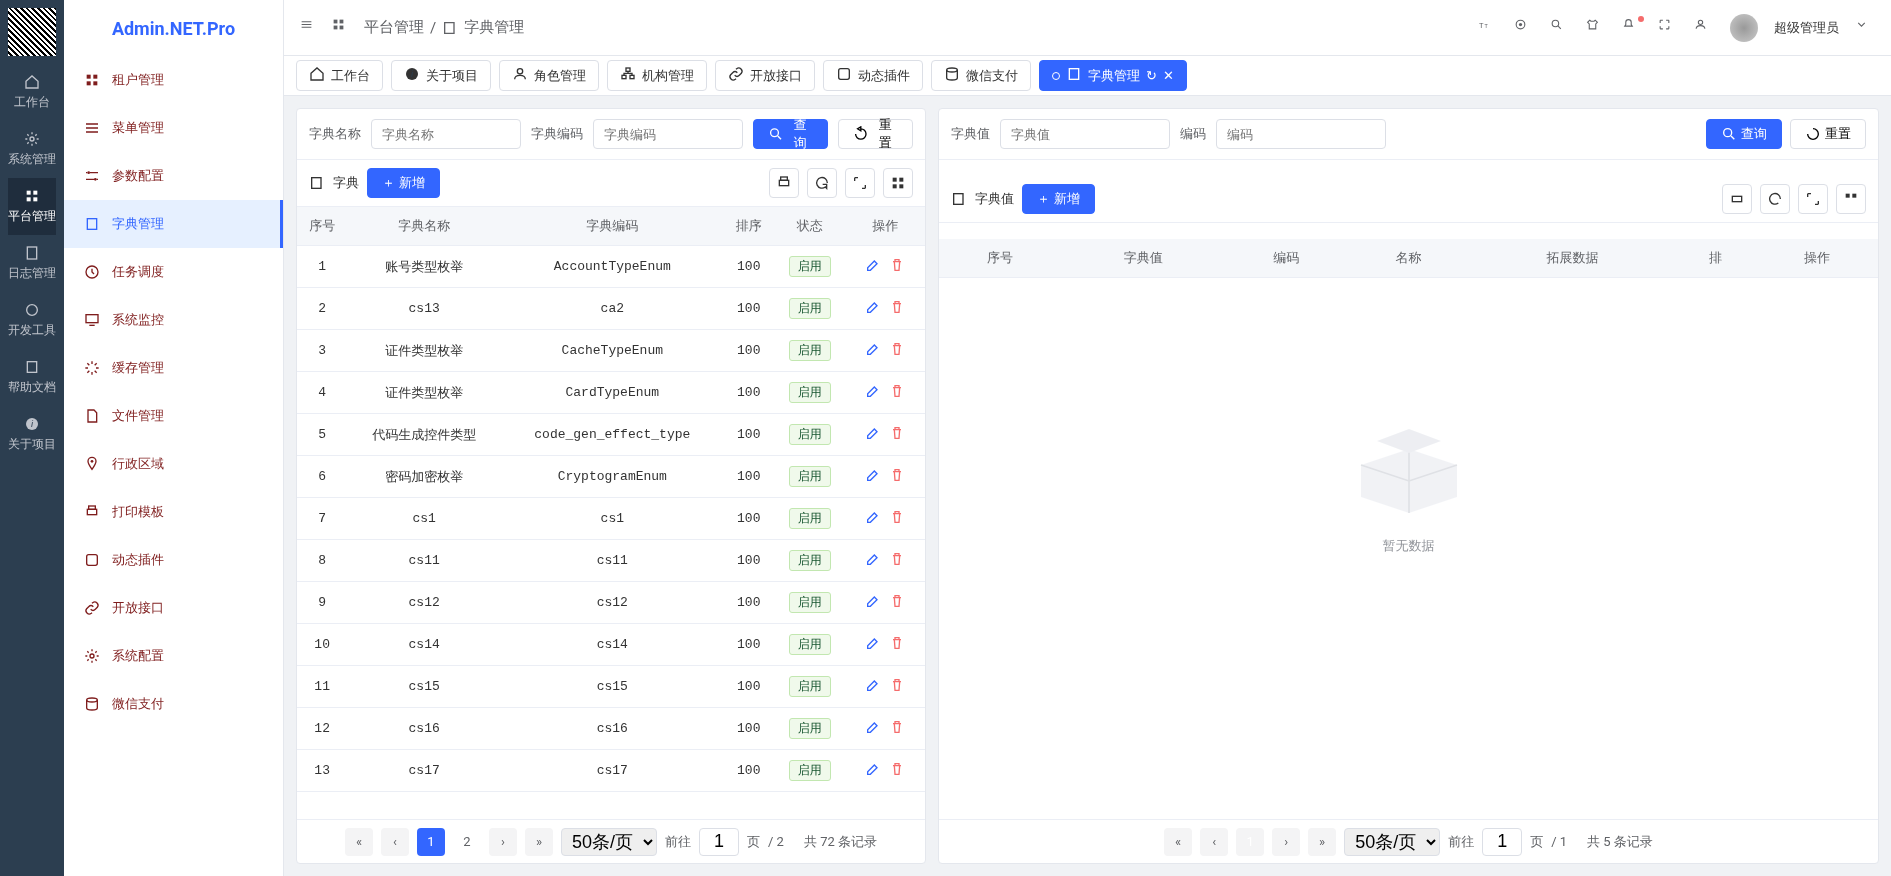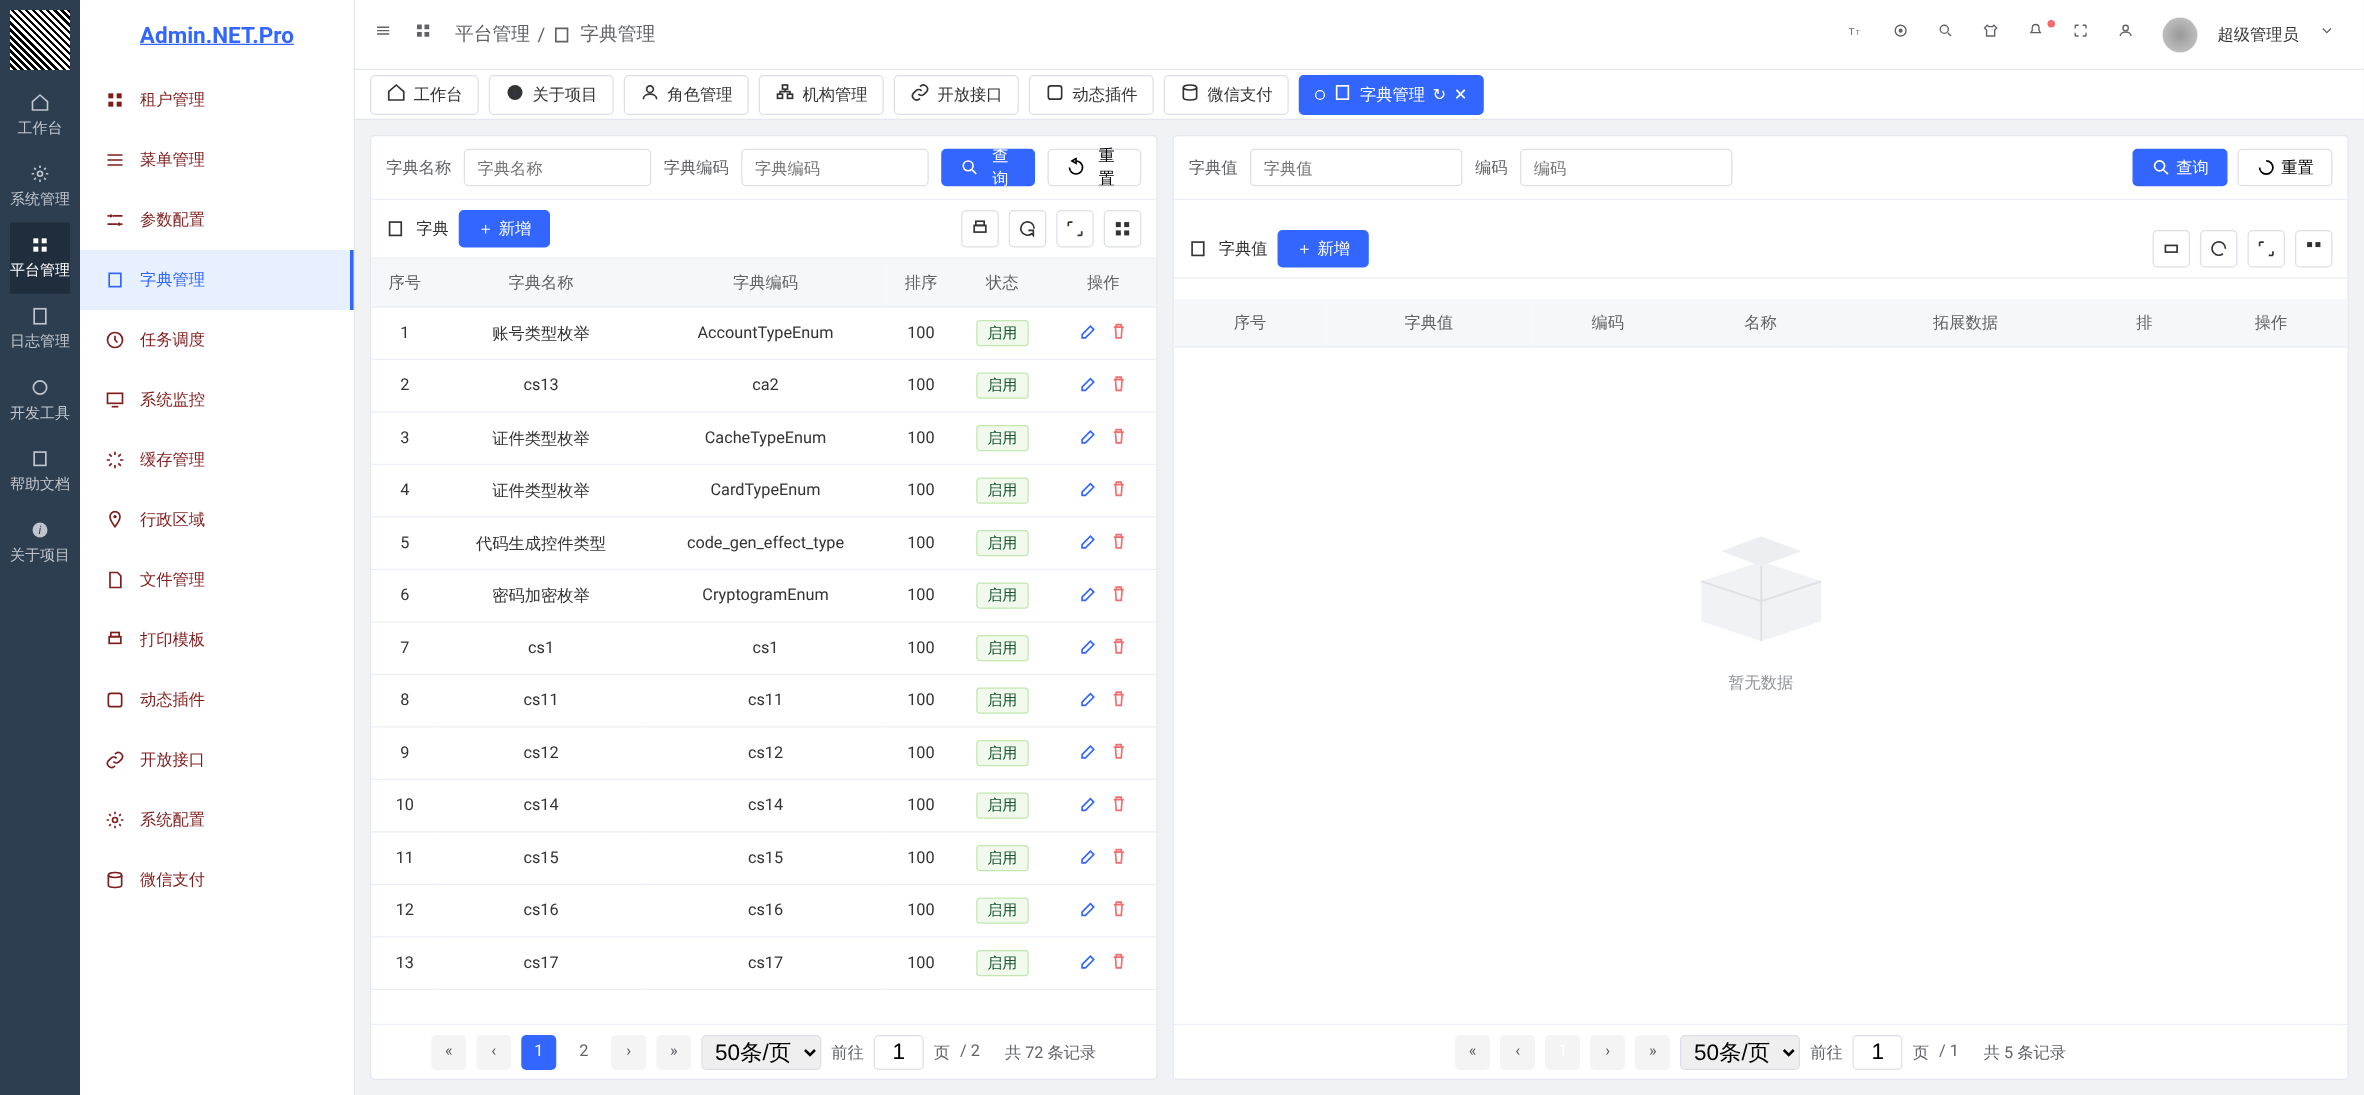--- a/index.html
+++ b/index.html
@@ -8,21 +8,21 @@
 
 
 .nav-narrow { width: 64px; background: #2c3e50; color: #fff; display: flex; flex-direction: column; align-items: center; padding-top: 8px; }
 .qr { width: 48px; height: 48px; background: repeating-linear-gradient(45deg,#fff,#fff 2px,#000 2px,#000 4px); margin-bottom: 8px; }
 .nav-item { width: 100%; text-align: center; padding: 10px 0; font-size: 12px; color: #c0c4cc; cursor: pointer; }
 .nav-item.active { background: #1f2d3d; color: #fff; }
 .nav-item svg { display: block; margin: 0 auto 4px; }
 
 
 .sidebar { width: 220px; background: #fff; border-right: 1px solid #e4e7ed; overflow-y: auto; }
-.logo { height: 56px; display: flex; align-items: center; justify-content: center; font-size: 18px; font-weight: bold; color: #3366ff; text-decoration: underline; }
+.logo { height: 56px; display: flex; align-items: center; justify-content: center; font-size: 18px; font-weight: bold; color: #3366ff; }
 .menu-item { display: flex; align-items: center; height: 48px; padding: 0 20px; cursor: pointer; color: #7f1d1d; }
 .menu-item.active { background: #e6f0ff; color: #3366ff; border-right: 3px solid #3366ff; }
 .menu-item .mi-icon { width: 16px; height: 16px; margin-right: 12px; display:inline-flex; align-items:center; justify-content:center; }
 
 
 .main { flex: 1; display: flex; flex-direction: column; min-width: 0; }
 .topbar { height: 56px; background: #fff; border-bottom: 1px solid #e4e7ed; display: flex; align-items: center; padding: 0 16px; }
 .topbar-left { display: flex; align-items: center; gap: 12px; }
 .breadcrumb { display: flex; align-items: center; gap: 6px; color: #606266; font-size: 15px; }
 .topbar-right { margin-left: auto; display: flex; align-items: center; gap: 16px; }
@@ -45,21 +45,21 @@
 .searchbar { display: flex; align-items: center; padding: 10px 12px; gap: 10px; border-bottom: 1px solid #ebeef5; flex-wrap: nowrap; }
 .lbl { font-size: 13px; color: #606266; white-space:nowrap; }
 .inp { height: 30px; border: 1px solid #dcdfe6; border-radius: 4px; padding: 0 10px; font-size: 13px; }
 .btn { height: 30px; padding: 0 14px; border-radius: 4px; border: 1px solid #dcdfe6; background: #fff; cursor: pointer; display: inline-flex; align-items: center; gap: 4px; font-size: 13px; }
 .btn-primary { background: #3366ff; color: #fff; border-color: #3366ff; }
 
 .toolbar { display: flex; align-items: center; padding: 8px 12px; gap: 8px; border-bottom: 1px solid #ebeef5; }
 .toolbar-right { margin-left: auto; display: flex; gap: 8px; }
 .icon-btn { width: 30px; height: 30px; border: 1px solid #dcdfe6; border-radius: 4px; display: inline-flex; align-items: center; justify-content: center; cursor: pointer; background:#fff; }
 
-.table-wrap { flex: 1; overflow: auto; }
+.table-wrap { flex: 1; overflow: auto; font-family: Liberation Mono, monospace; }
 table { width: 100%; border-collapse: collapse; }
 th, td { border-bottom: 1px solid #ebeef5; padding: 10px 6px; text-align: center; font-size: 13px; font-weight: normal; }
 th { background: #f5f7fa; color: #606266; }
 .tag-success { display: inline-block; padding: 1px 8px; background: #f0f9eb; color: #14532d; border: 1px solid #c2e7b0; border-radius: 3px; font-size: 12px; }
 .act-icon { cursor: pointer; margin: 0 4px; }
 .edit-icon { color: #3366ff; }
 .del-icon { color: #f56c6c; }
 
 .empty { display:flex; flex-direction:column; align-items:center; justify-content:center; color:#909399; height:100%;text-align:right; }
 .empty-box { width:160px; height:120px; margin-bottom:16px; opacity:0.5; }
@@ -194,33 +194,33 @@
           <span class="mi-icon">
             <svg class="icon16" viewBox="0 0 24 24">
               <path d="M12 2v4M12 18v4M2 12h4M18 12h4M5 5l3 3M16 16l3 3M5 19l3-3M16 8l3-3" stroke="currentColor" stroke-width="2"></path>
             </svg>
           </span>
           <span>缓存管理</span>
         </div>
         <div class="menu-item">
           <span class="mi-icon">
             <svg class="icon16" viewBox="0 0 24 24">
+              <path d="M6 3h9l4 4v14H6z" fill="none" stroke="currentColor" stroke-width="2"></path>
+            </svg>
+          </span>
+          <span>文件管理</span>
+        </div>
+        <div class="menu-item">
+          <span class="mi-icon">
+            <svg class="icon16" viewBox="0 0 24 24">
               <path d="M12 2a6 6 0 016 6c0 4-6 12-6 12S6 12 6 8a6 6 0 016-6z" fill="none" stroke="currentColor" stroke-width="2"></path>
               <circle cx="12" cy="8" r="2"></circle>
             </svg>
           </span>
           <span>行政区域</span>
-        </div>
-        <div class="menu-item">
-          <span class="mi-icon">
-            <svg class="icon16" viewBox="0 0 24 24">
-              <path d="M6 3h9l4 4v14H6z" fill="none" stroke="currentColor" stroke-width="2"></path>
-            </svg>
-          </span>
-          <span>文件管理</span>
         </div>
         <div class="menu-item">
           <span class="mi-icon">
             <svg class="icon16" viewBox="0 0 24 24">
               <rect x="5" y="8" width="14" height="8" fill="none" stroke="currentColor" stroke-width="2"></rect>
               <rect x="7" y="3" width="10" height="5" fill="none" stroke="currentColor" stroke-width="2"></rect>
             </svg>
           </span>
           <span>打印模板</span>
         </div>

